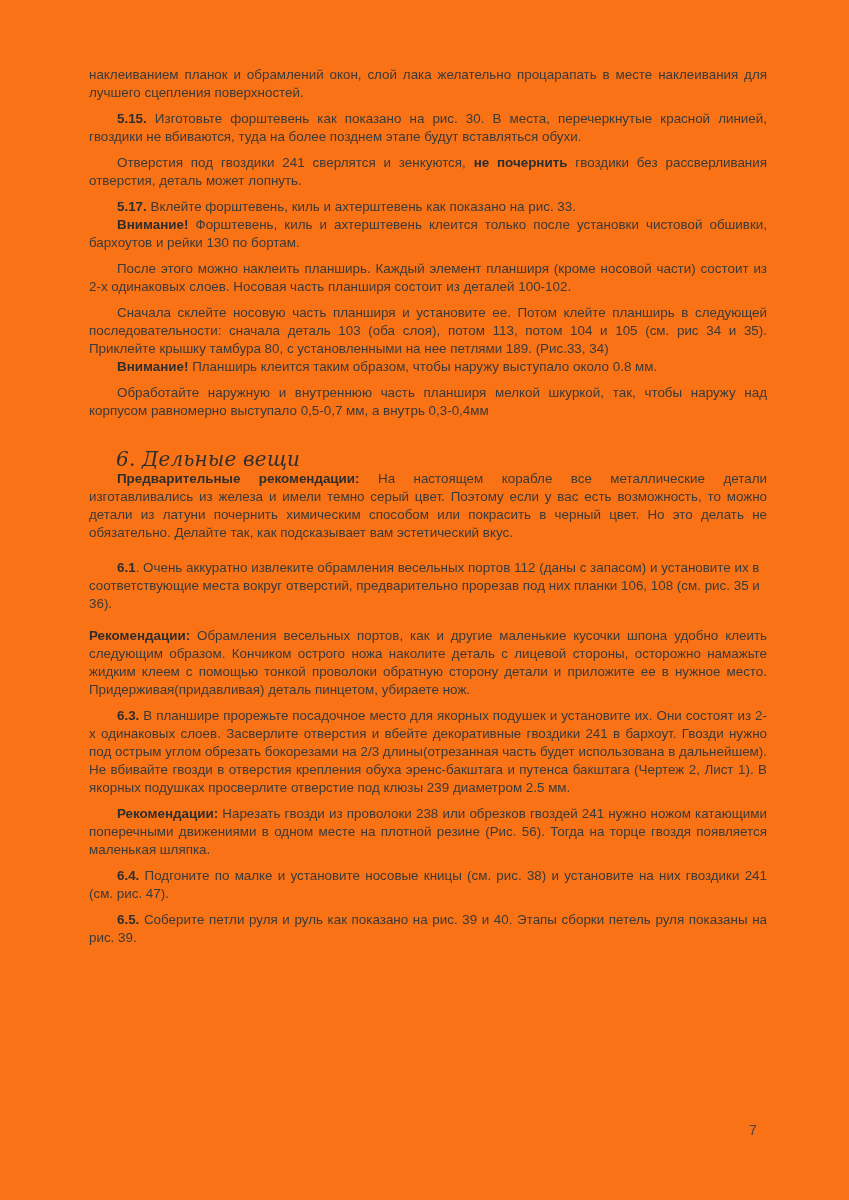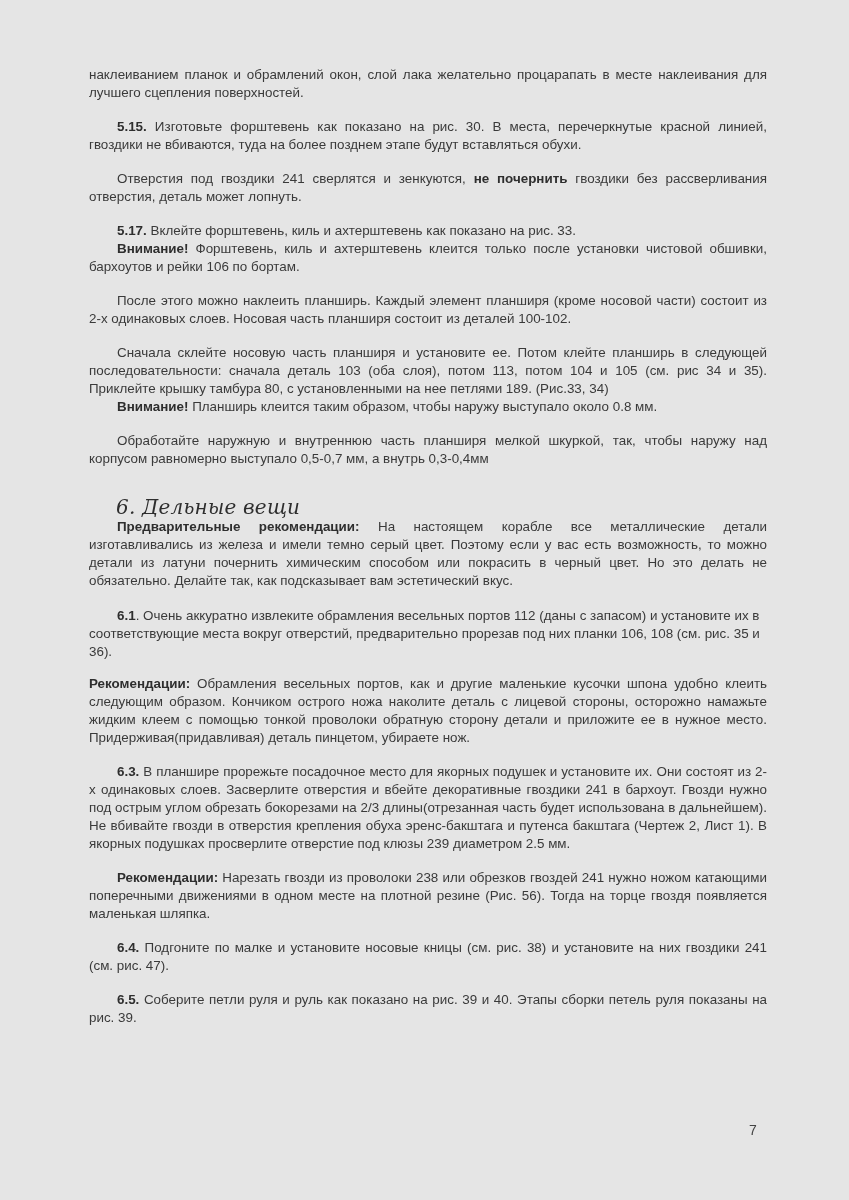--- a/index.html
+++ b/index.html
@@ -1,28 +1,28 @@
 <!DOCTYPE html>
 <html><head>
 <meta charset="utf-8">
 <style>
   html, body { margin: 0; padding: 0; background: #ffffff; }
   body { width: 849px; height: 1200px; position: relative; overflow: hidden; }
   .page {
     position: absolute; left: 0; top: 0; width: 849px; height: 1200px;
-    background: #e5e5e5;
+    background: #f97316;
     font-family: "Liberation Sans", sans-serif;
     color: #3a3a3a;
     font-size: 13.4px;
     line-height: 18px;
   }
   .content { position: absolute; left: 89px; top: 66px; width: 678px; }
   p { margin: 0; text-align: justify; }
   .ind { text-indent: 28px; }
-  .gap { margin-top: 16px; }
+  .gap { margin-top: 8px; }
   .b { font-weight: bold; color: #2e2e2e; }
   .sec-head {
     font-family: "DejaVu Serif", serif;
     font-style: italic;
     font-size: 20px;
     color: #2e2e2e;
     margin: 30px 0 2px 27px;
     letter-spacing: 0.2px;
   }
   .blk { margin-top: 14px; }
@@ -40,21 +40,21 @@
     <p><span>наклеиванием планок и обрамлений окон, слой лака желательно процарапать в месте наклеивания для лучшего сцепления поверхностей.</span></p>
 
     <p class="ind gap"><span class="b">5.15.</span><span> Изготовьте форштевень как показано на рис. 30. В места, перечеркнутые красной линией, гвоздики не вбиваются, туда на более позднем этапе будут вставляться обухи.</span></p>
 
     <p class="ind gap"><span>Отверстия под гвоздики 241 сверлятся и зенкуются, </span><span class="b">не почернить</span><span> гвоздики без рассверливания отверстия, деталь может лопнуть.</span></p>
 
 
 
     <p class="ind gap"><span class="b">5.17.</span><span> Вклейте форштевень, киль и ахтерштевень как показано на рис. 33.</span></p>
 
-    <p class="ind"><span class="b">Внимание!</span><span> Форштевень, киль и ахтерштевень клеится только после установки чистовой обшивки, бархоутов и рейки 106 по бортам.</span></p>
+    <p class="ind"><span class="b">Внимание!</span><span> Форштевень, киль и ахтерштевень клеится только после установки чистовой обшивки, бархоутов и рейки 130 по бортам.</span></p>
 
     <p class="ind gap"><span>После этого можно наклеить планширь. Каждый элемент планширя (кроме носовой части) состоит из 2-х одинаковых слоев. Носовая часть планширя состоит из деталей 100-102.</span></p>
 
     <p class="ind gap"><span>Сначала склейте носовую часть планширя и установите ее. Потом клейте планширь в следующей последовательности: сначала деталь 103 (оба слоя), потом 113, потом 104 и 105 (см. рис 34 и 35). Приклейте крышку тамбура 80, с установленными на нее петлями 189. (Рис.33, 34)</span></p>
 
     <p class="ind"><span class="b">Внимание!</span><span> Планширь клеится таким образом, чтобы наружу выступало около 0.8 мм.</span></p>
 
     <p class="ind gap"><span>Обработайте наружную и внутреннюю часть планширя мелкой шкуркой, так, чтобы наружу над корпусом равномерно выступало 0,5-0,7 мм, а внутрь 0,3-0,4мм</span></p>
 
     <div class="sec-head">6. Дельные вещи</div>

